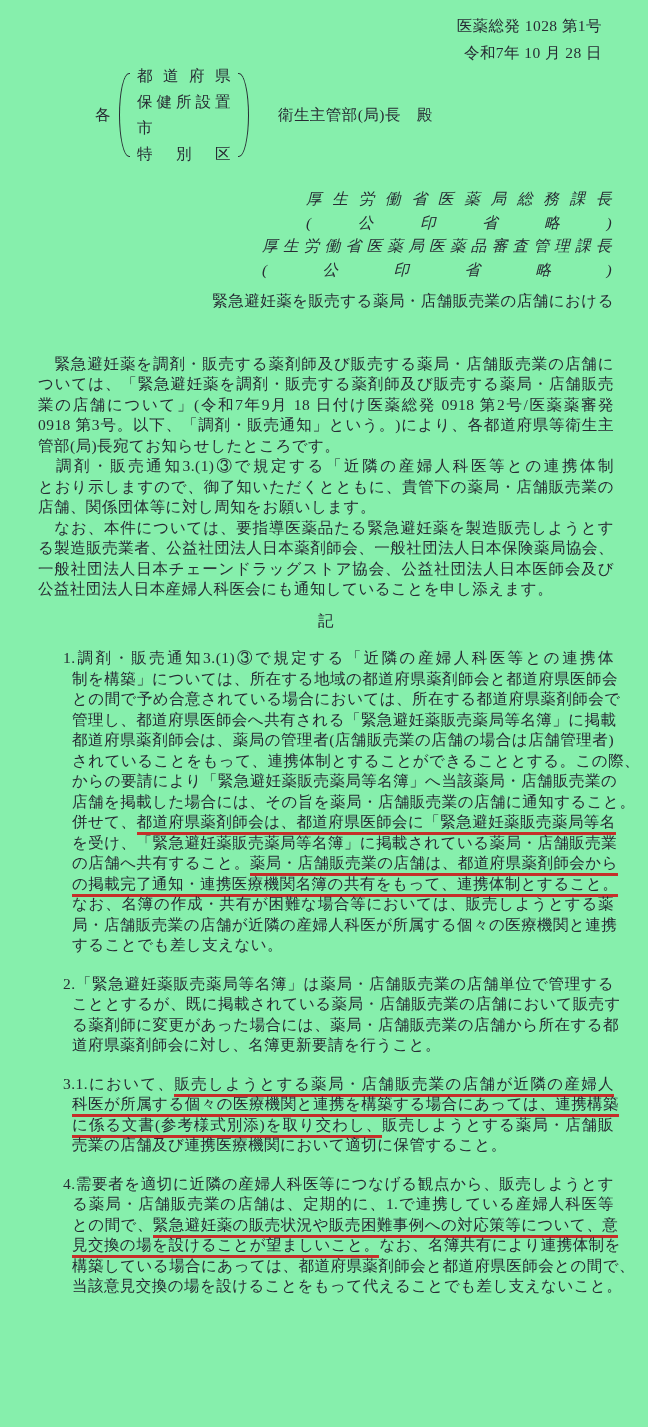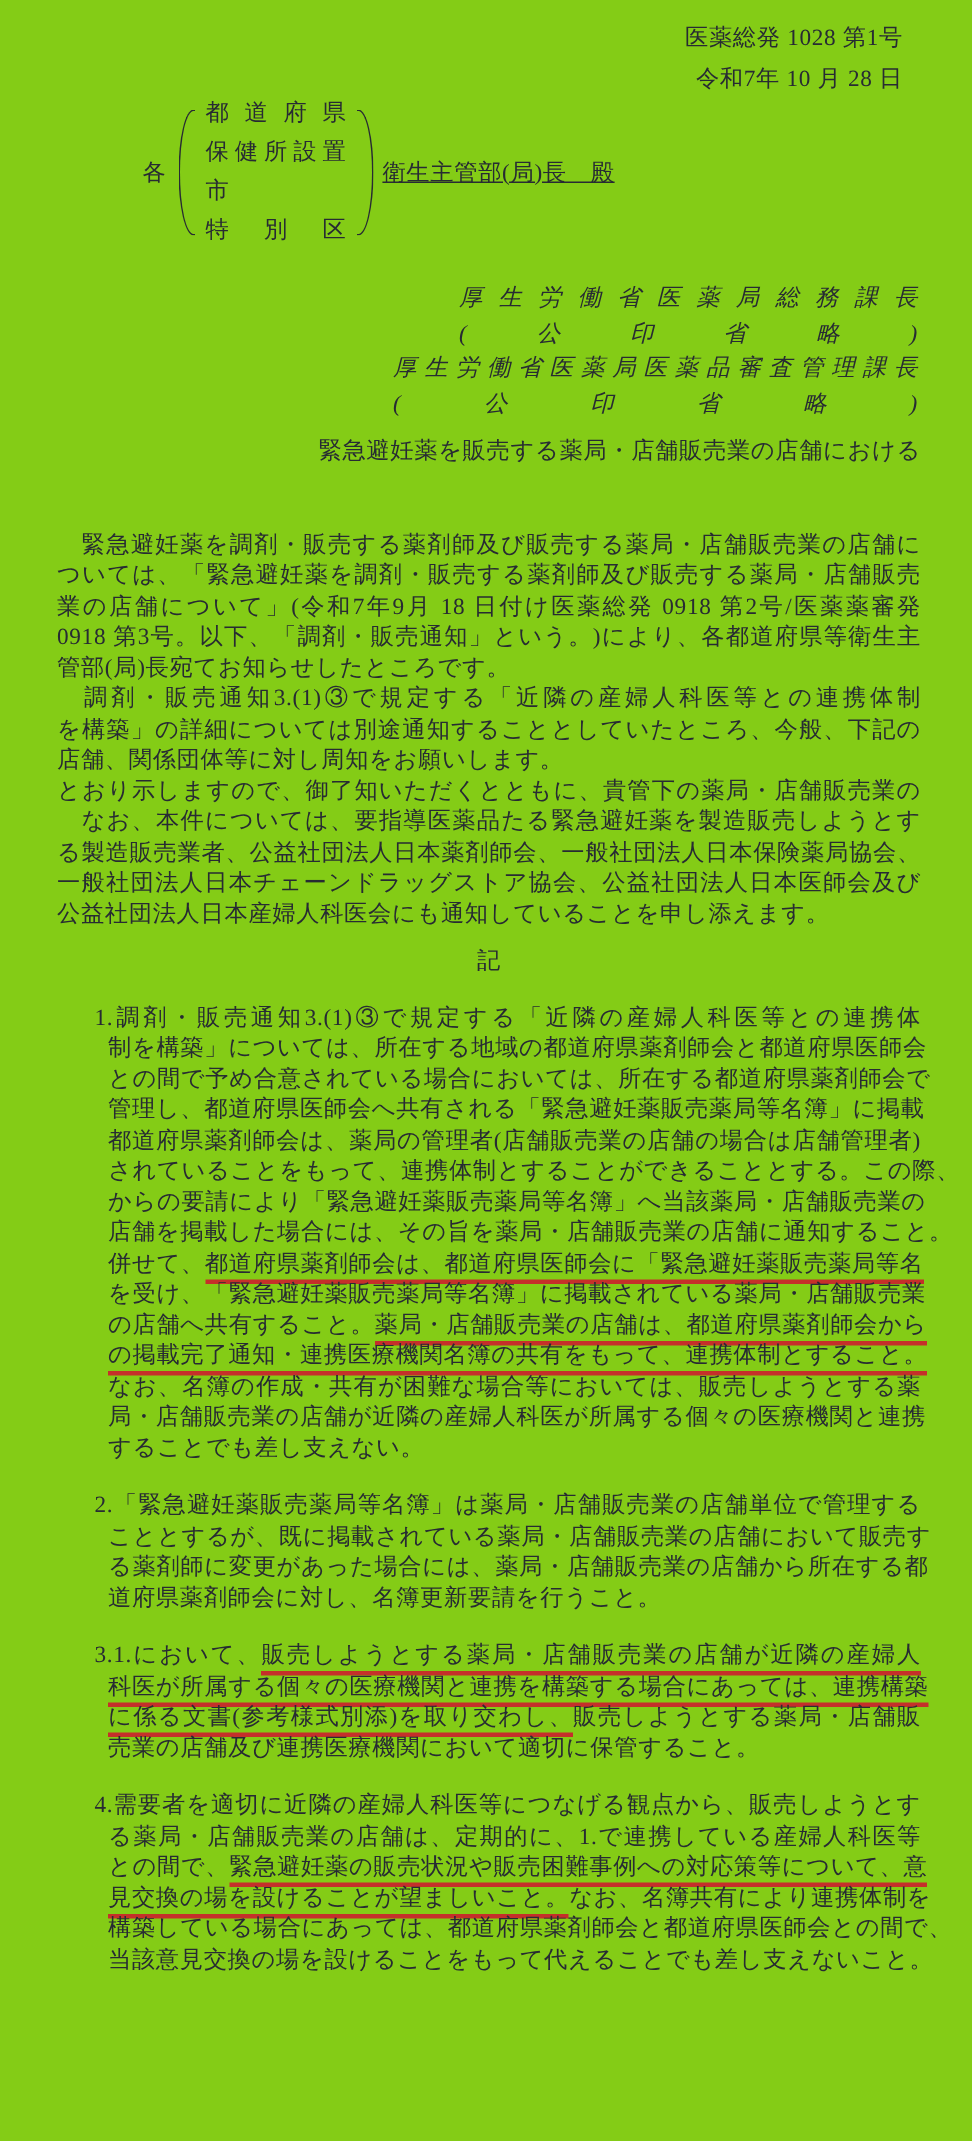--- a/index.html
+++ b/index.html
@@ -1,38 +1,38 @@
 <!DOCTYPE html>
 <html style="--red: #c5302a;"><head>
 <meta charset="utf-8">
 <style>
   html,body { margin:0; padding:0; background:#ffffff; }
   .doc {
     position:relative;
     width:648px; height:1427px;
     box-sizing:border-box;
-    background:#84cc16;
+    background:#86efac;
     color:#272b33;
     font-family:"Liberation Serif","DejaVu Serif",serif;
     font-size:15.5px;
     letter-spacing:0.45px;
     padding:13px 34px 0 38px;
     overflow:hidden;
   }
   
   .ref { text-align:right; line-height:26.5px; padding-right:12px; }
   
   .addressee { margin-top:5px; margin-left:57px; display:flex; align-items:center; height:88px; }
   .kaku { margin-right:8px; }
   .paren { width:11px; height:84px; box-sizing:border-box; flex:0 0 auto; }
   .paren-l { border:1.5px solid currentColor; border-right:none; border-radius:11px 0 0 11px / 46px 0 0 46px; }
   .paren-r { border:1.5px solid currentColor; border-left:none; border-radius:0 11px 11px 0 / 0 46px 46px 0; }
   .addr-lines { width:94px; margin:0 7px; }
   .addr-lines .al { line-height:26px; text-align:justify; text-align-last:justify; }
-  .addr-suffix { margin-left:6px;text-decoration:underline; }
+  .addr-suffix { margin-left:29px; }
   
   .senders { margin-top:28px; padding-right:2px;font-style:italic; }
   .sender { display:block; margin-left:auto; }
   .sender-1 { width:306px; }
   .sender-2 { width:350px; }
   .sender div { line-height:23.5px; text-align:justify; text-align-last:justify; }
   
   .doc-title { margin-top:10px; text-align:right; line-height:20.5px; }
   
   .body { margin-top:42px; }
@@ -85,23 +85,22 @@
   <div class="body">
     <div class="para">
         <div class="ln"><span>　緊急避妊薬を調剤・販売する薬剤師及び販売する薬局・店舗販売業の店舗に</span></div>
         <div class="ln"><span>ついては、「緊急避妊薬を調剤・販売する薬剤師及び販売する薬局・店舗販売</span></div>
         <div class="ln"><span>業の店舗について」(令和7年9月 18 日付け医薬総発 0918 第2号/医薬薬審発</span></div>
         <div class="ln"><span>0918 第3号。以下、「調剤・販売通知」という。)により、各都道府県等衛生主</span></div>
         <div class="ln noj"><span>管部(局)長宛てお知らせしたところです。</span></div>
       </div>
     <div class="para">
         <div class="ln"><span>　調剤・販売通知3.(1)③で規定する「近隣の産婦人科医等との連携体制</span></div>
-        <div class="ln"><span>を構築」の詳細については別途通知することとしていたところ、今般、下記の</span></div>
+        <div class="ln"><span>とおり示しますので、御了知いただくとともに、貴管下の薬局・店舗販売業の</span></div>
         <div class="ln noj"><span>店舗、関係団体等に対し周知をお願いします。</span></div>
-        <div class="ln"><span>とおり示しますので、御了知いただくとともに、貴管下の薬局・店舗販売業の</span></div>
       </div>
     <div class="para">
         <div class="ln"><span>　なお、本件については、要指導医薬品たる緊急避妊薬を製造販売しようとす</span></div>
         <div class="ln"><span>る製造販売業者、公益社団法人日本薬剤師会、一般社団法人日本保険薬局協会、</span></div>
         <div class="ln"><span>一般社団法人日本チェーンドラッグストア協会、公益社団法人日本医師会及び</span></div>
         <div class="ln noj"><span>公益社団法人日本産婦人科医会にも通知していることを申し添えます。</span></div>
       </div>
   </div>
 
   <div class="ki">記</div>

